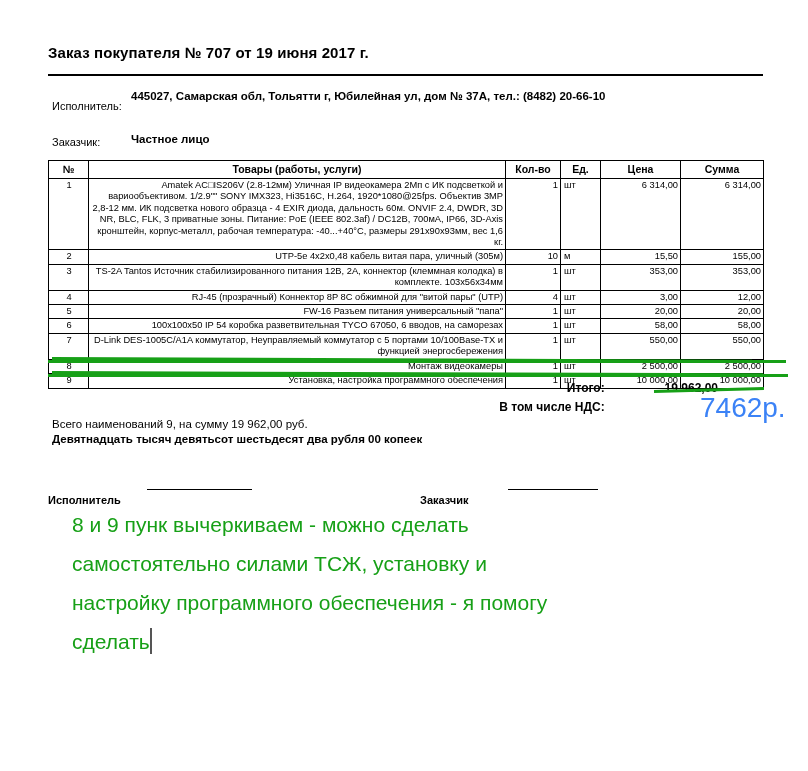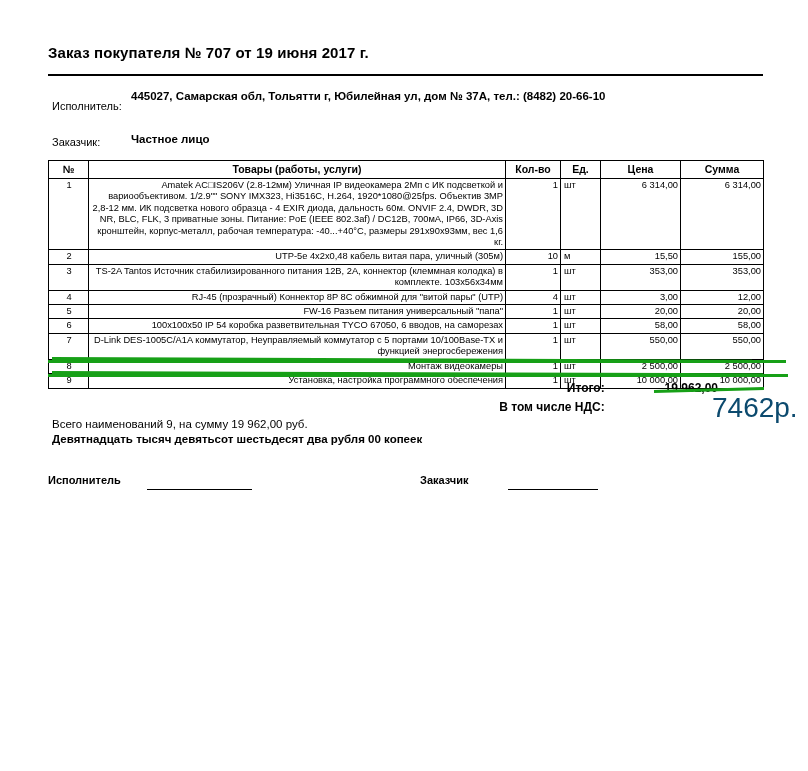--- a/index.html
+++ b/index.html
@@ -142,20 +142,21 @@
   }
   .summary.l1 { top: 418px; }
   .summary.l2 { top: 433px; font-weight: bold; }
 
   
   .sig-label {
     position: absolute;
     font-size: 11px;
     font-weight: bold;
     white-space: nowrap;
+    margin-top: 20px;
   }
   .sig-label.exec { left: 48px; top: 474px; }
   .sig-label.cust { left: 420px; top: 474px; }
   .sig-line {
     position: absolute;
     height: 1px;
     background: #000;
     top: 489px;
   }
   .sig-line.exec { left: 147px; width: 105px; }
@@ -327,16 +328,22 @@
   <div class="sig-line exec"></div>
   <div class="sig-label cust">Заказчик</div>
   <div class="sig-line cust"></div>
 
   <div class="stroke" style="left: 48px; top: 360px; width: 738px; background: rgb(23, 160, 23);"></div>
   <div class="stroke" style="left: 48px; top: 374px; width: 740px; background: rgb(23, 160, 23);"></div>
   <div class="stroke" style="left: 52px; top: 357px; width: 700px; transform: rotate(0.22deg); background: rgb(23, 160, 23);"></div>
   <div class="stroke" style="left: 52px; top: 371px; width: 720px; transform: rotate(0.18deg); background: rgb(23, 160, 23);"></div>
   <div class="stroke" style="left: 654px; top: 390px; width: 110px; transform: rotate(-1.6deg); background: rgb(23, 160, 23);"></div>
 
-  <div class="annot-total" style="color: #0c4a6e; margin-left: 12px;">7462р.</div>
-
+  <div class="annot-total" style="color: #3b82f6;">7462р.</div>
+
+  <div class="annot-note" style="color: rgb(23, 160, 23);">
+    <div>8 и 9 пунк вычеркиваем - можно сделать</div>
+    <div>самостоятельно силами ТСЖ, установку и</div>
+    <div>настройку программного обеспечения - я помогу</div>
+    <div><span>сделать</span><span class="annot-caret"></span></div>
+  </div>
 
 </div>
 
 </body></html>

